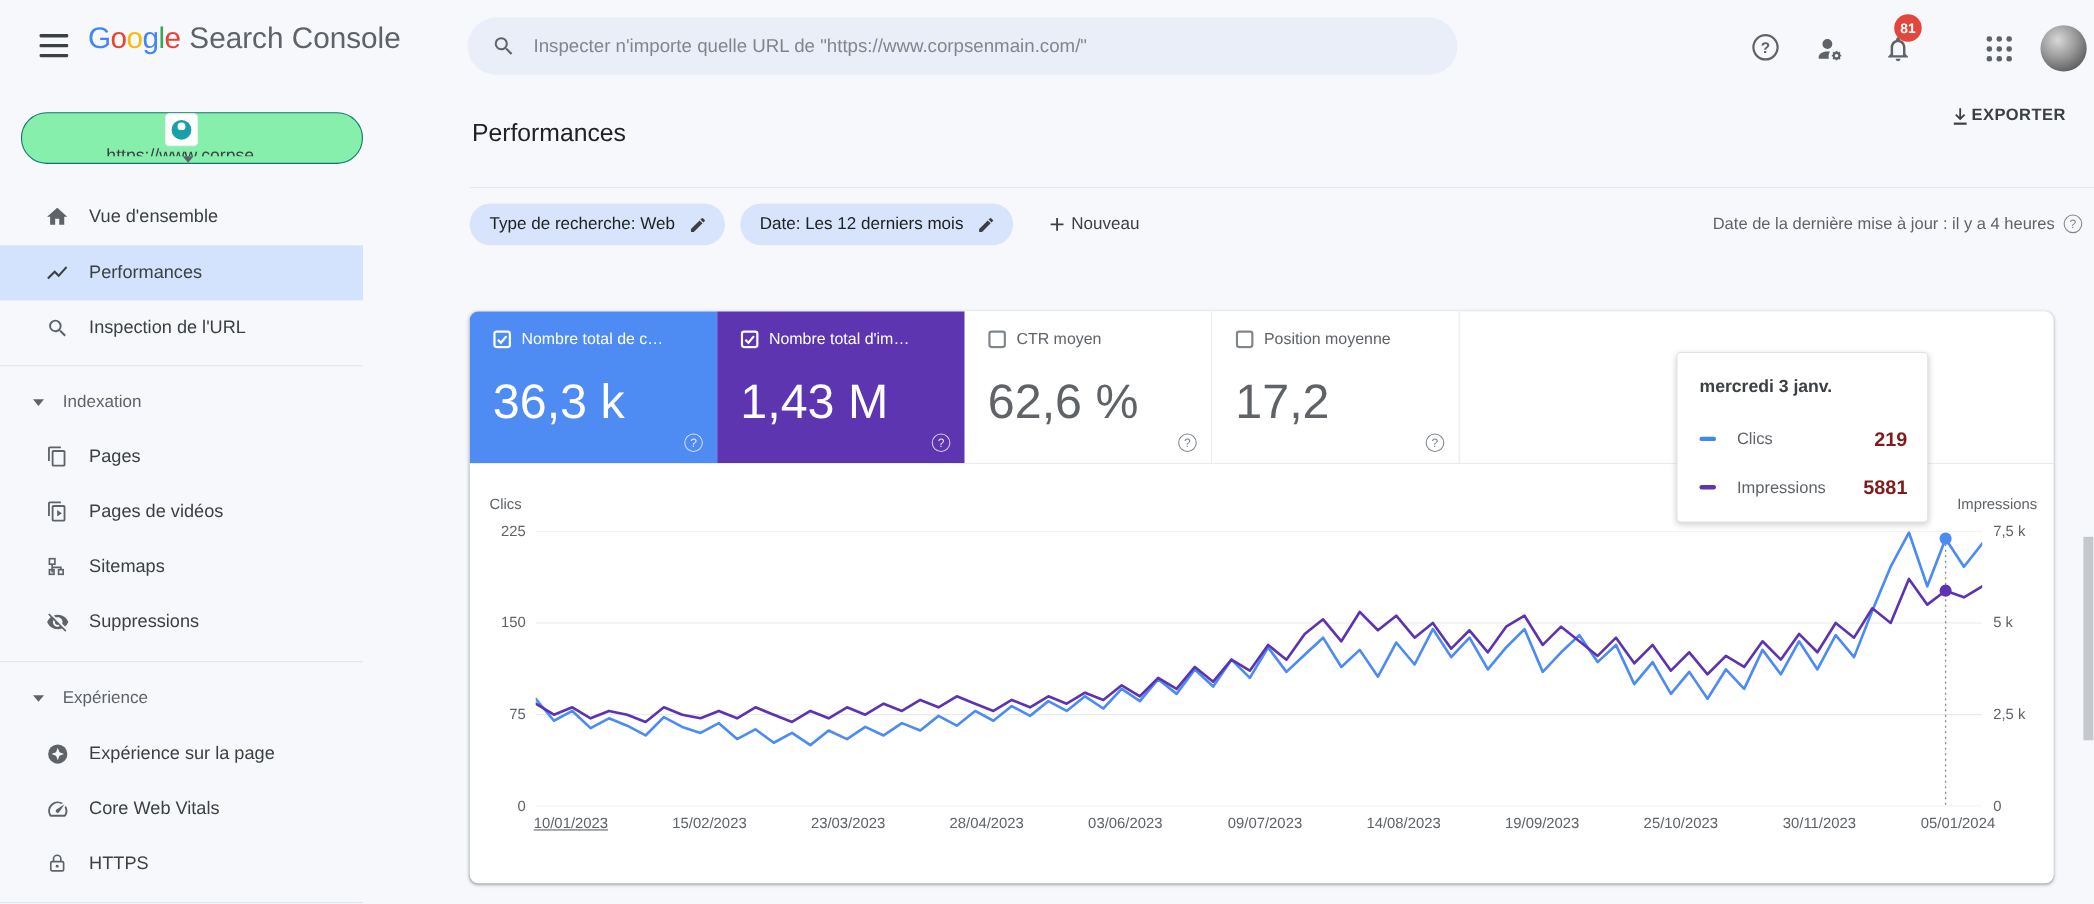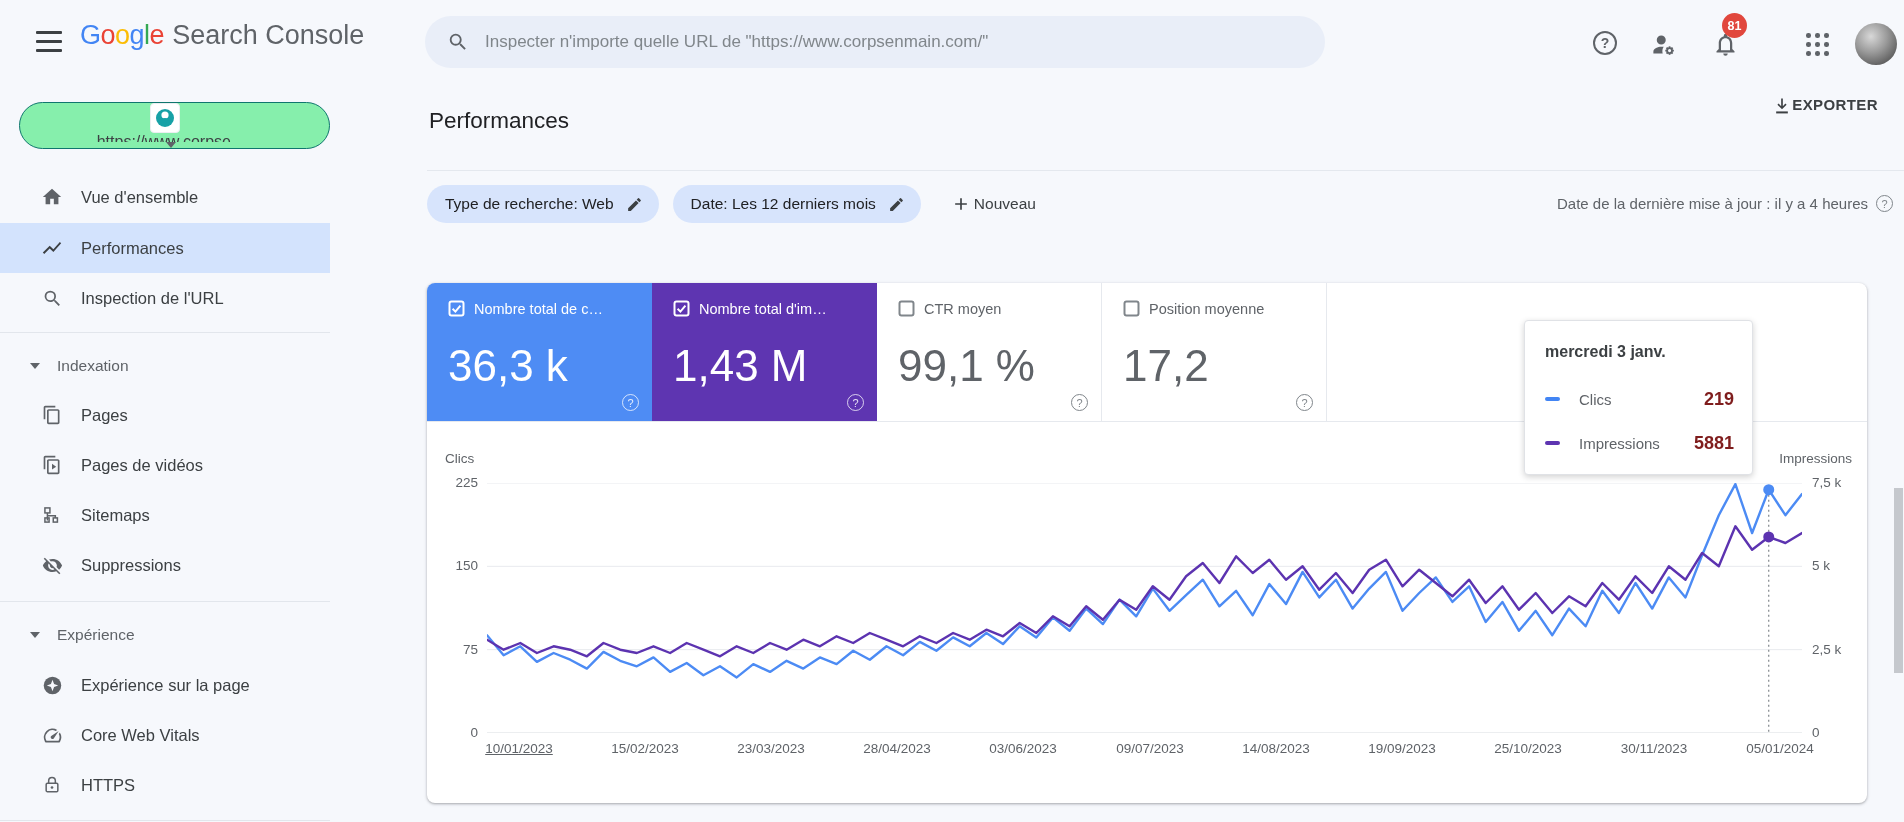--- a/index.html
+++ b/index.html
@@ -328,21 +328,21 @@
         <div class="tvalue">1,43 M</div>
         <span class="q-circle thelp on-color">?</span>
       </div>
       <div class="tile tile-white">
         <div class="trow">
           <svg class="icon-svg" width="17" height="17" viewBox="0 0 17 17">
               <rect x="1.5" y="1.5" width="14" height="14" rx="2" fill="none" stroke="#80868b" stroke-width="2"></rect>
             </svg>
           <span class="tlabel">CTR moyen</span>
         </div>
-        <div class="tvalue">99,1 %</div>
+        <div class="tvalue">62,6 %</div>
         <span class="q-circle thelp">?</span>
       </div>
       <div class="tile tile-white">
         <div class="trow">
           <svg class="icon-svg" width="17" height="17" viewBox="0 0 17 17">
               <rect x="1.5" y="1.5" width="14" height="14" rx="2" fill="none" stroke="#80868b" stroke-width="2"></rect>
             </svg>
           <span class="tlabel">Position moyenne</span>
         </div>
         <div class="tvalue">17,2</div>

